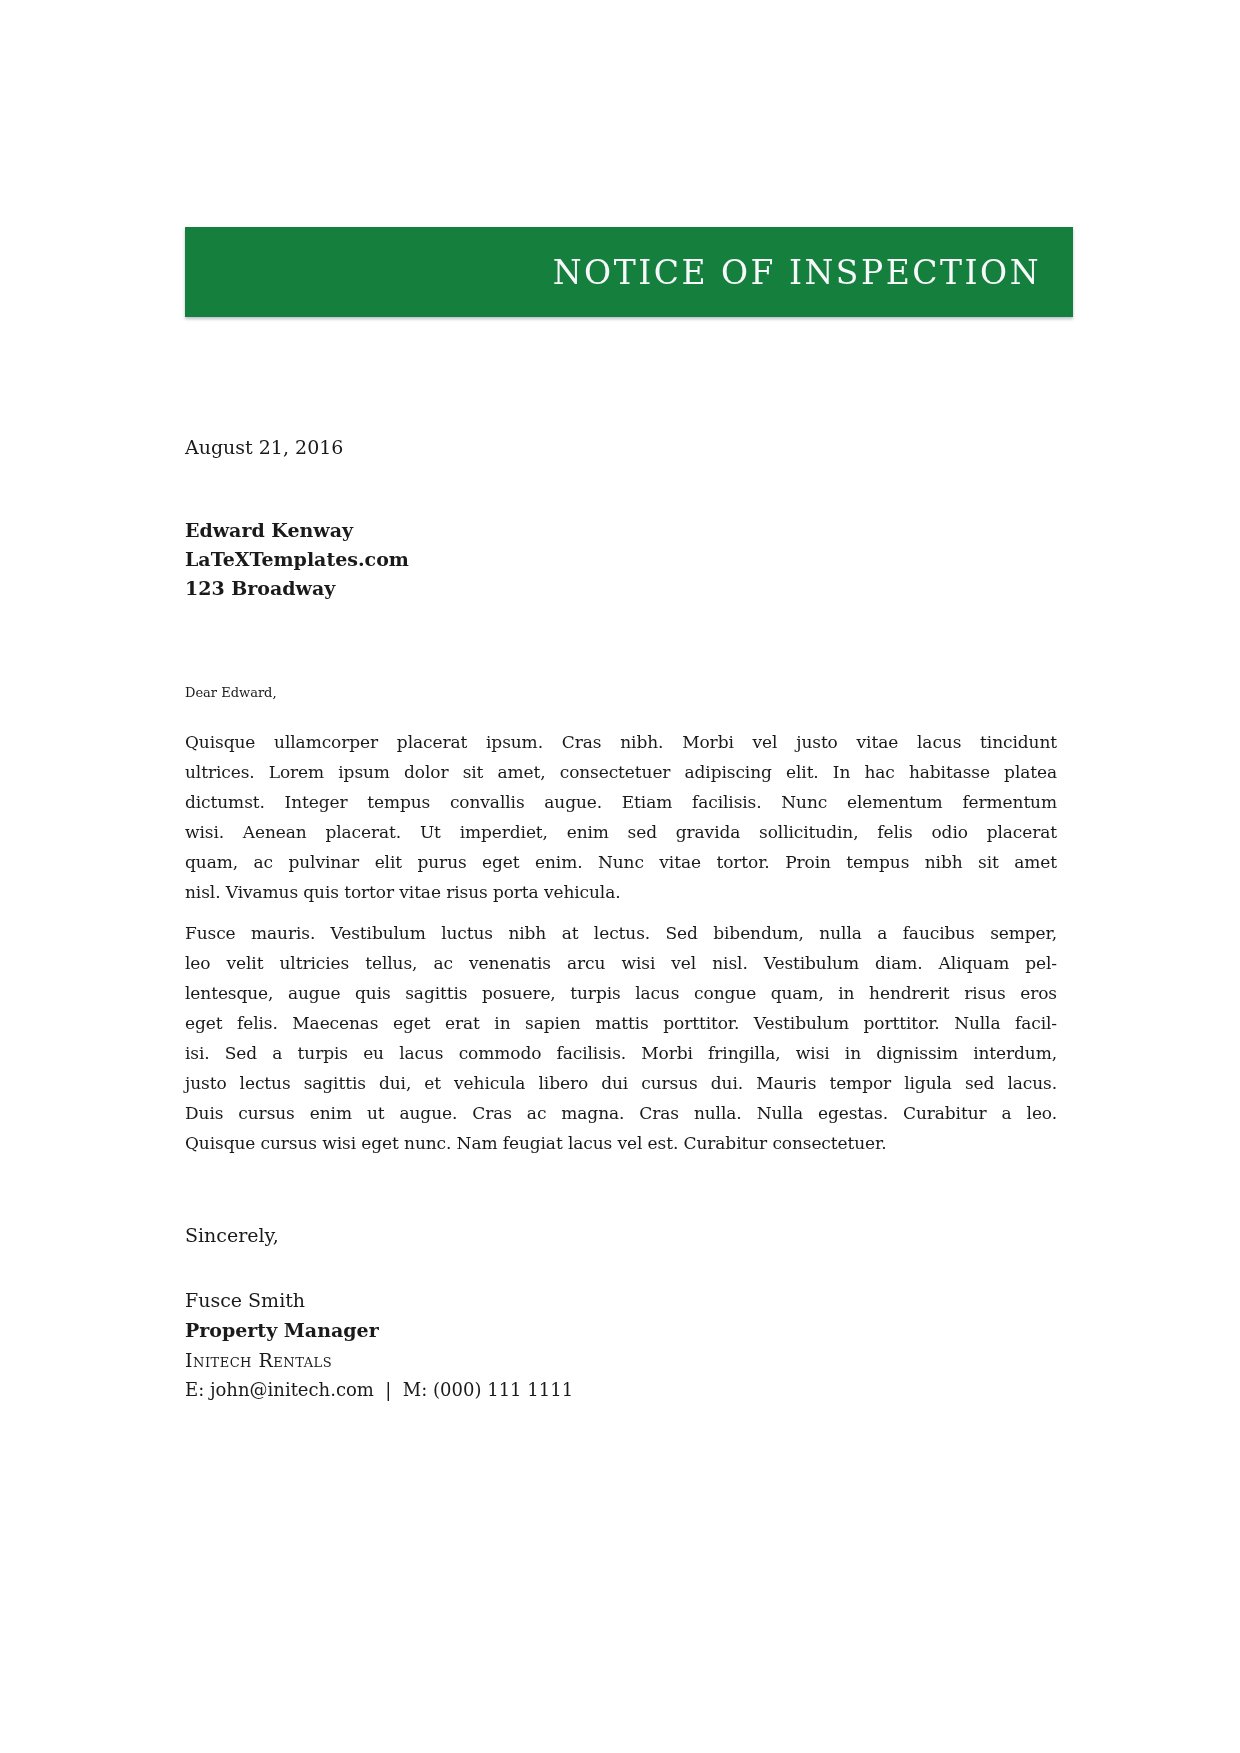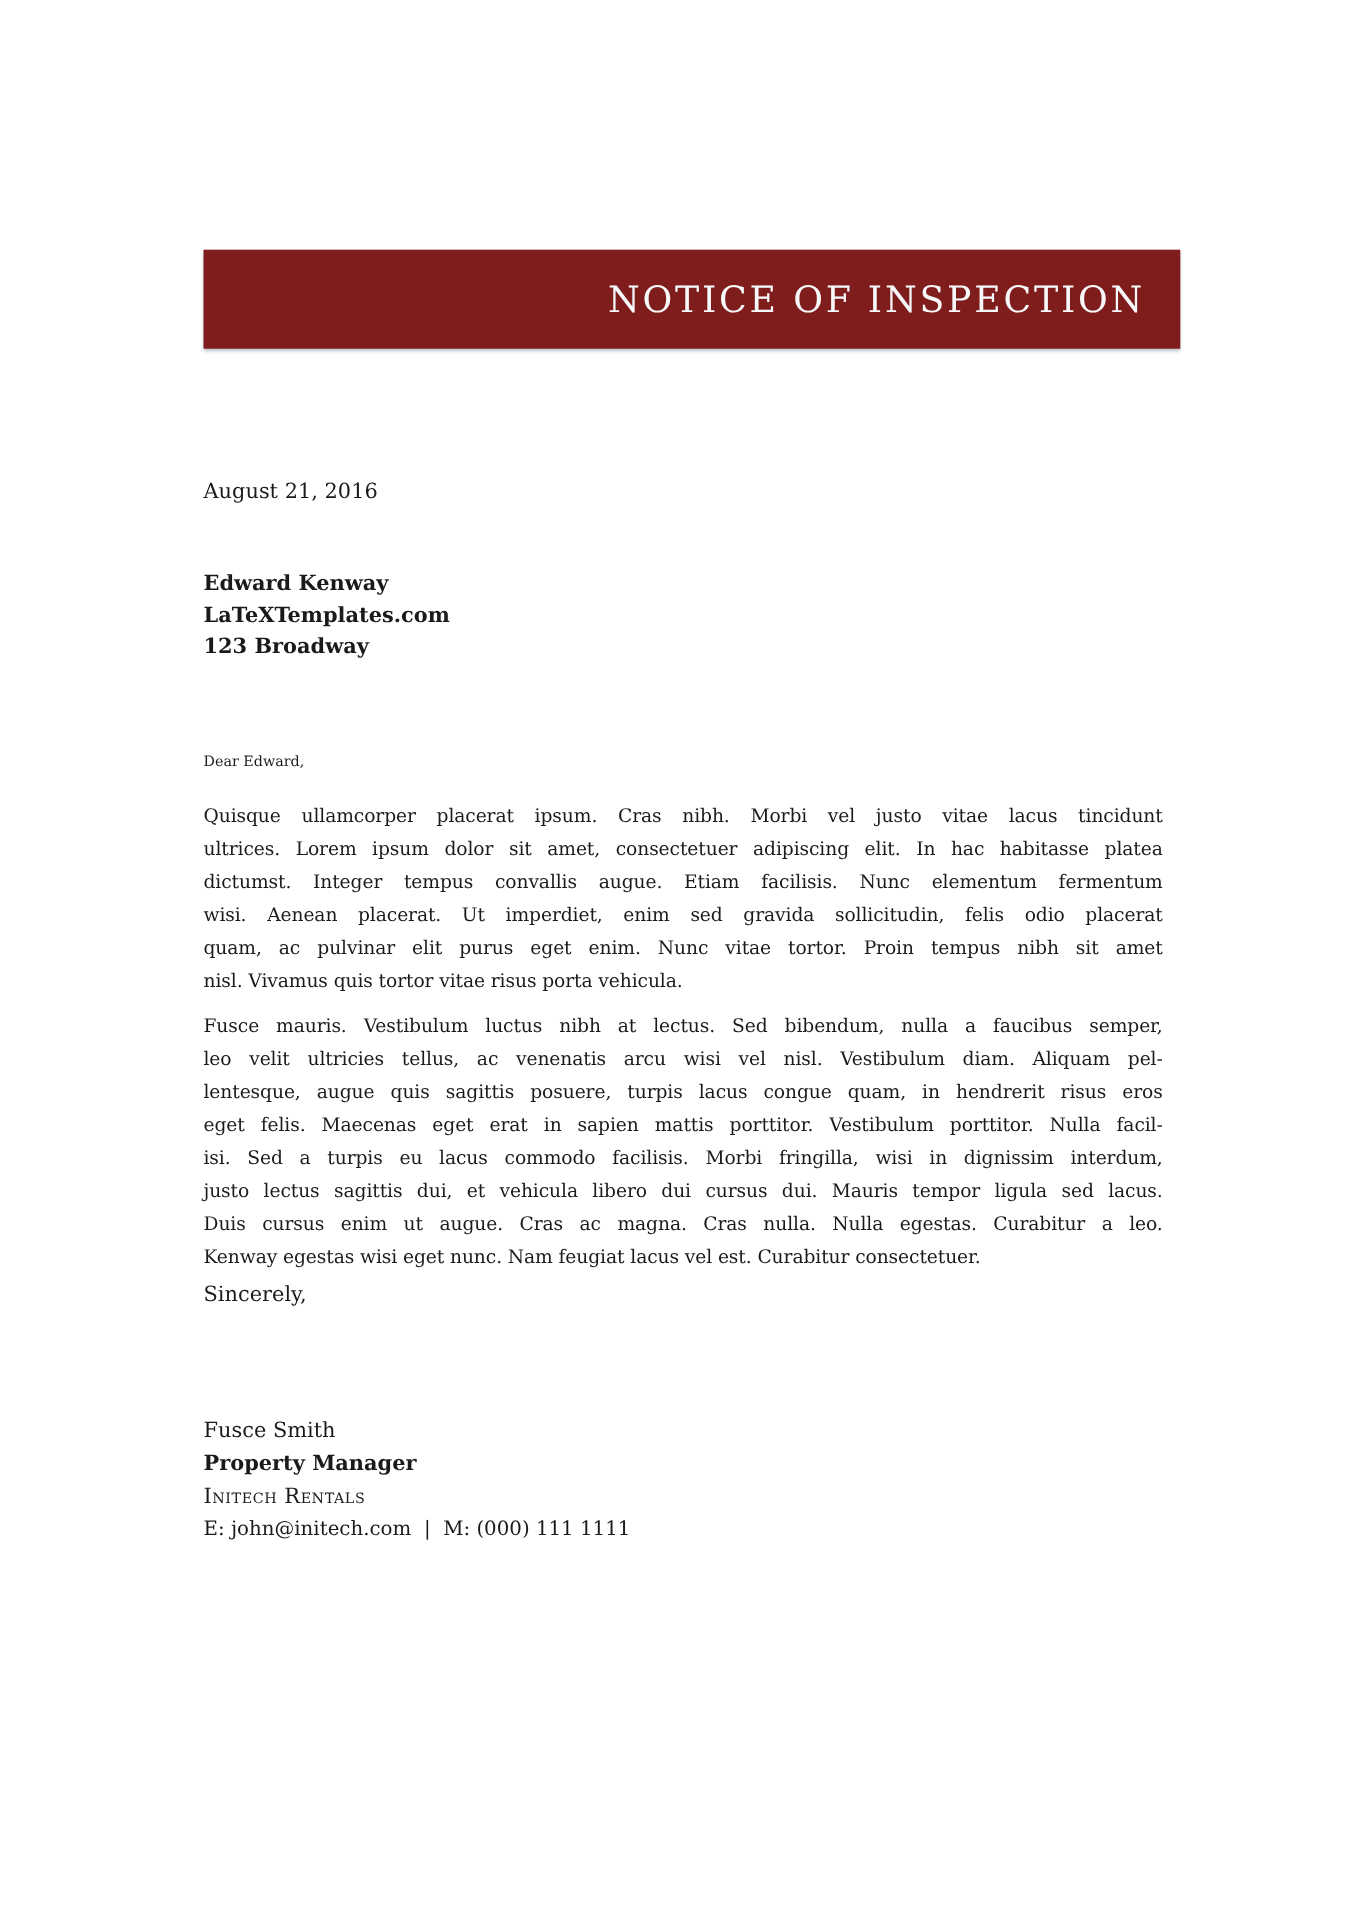--- a/index.html
+++ b/index.html
@@ -40,42 +40,42 @@
   }
 
   
   .block { position: absolute; left: 185px; width: 872px; }
 
   .date-line   { top: 432px;  font-size: 19px; line-height: 30px; }
   .recipient   { top: 516px;  font-size: 19px; line-height: 29px; font-weight: bold; }
   .salutation  { top: 678px;  font-size: 13px; line-height: 30px; }
   .para-1      { top: 727px; }
   .para-2      { top: 918px; }
-  .closing     { top: 1162px; font-size: 19px; line-height: 30px; }
+  .closing     { top: 1220px; font-size: 19px; line-height: 30px; }
   .signature   { top: 1285px; font-size: 19px; line-height: 30px; }
 
   .para { font-size: 17px; line-height: 30px; letter-spacing: -0.1px; }
   .body-line {
     text-align: justify;
     text-align-last: justify;
     white-space: normal;
   }
   .para .body-line:last-child { text-align-last: left; }
 
   .sig-name    { font-weight: normal; }
   .sig-title   { font-weight: bold; }
   .sig-company { font-variant: small-caps; letter-spacing: 0.5px; }
   .sig-contact { white-space: pre; font-size: 18px; }
 </style>
 </head>
 <body>
 
 <div class="page">
 
-  <div class="banner" style="background-color: #7f1d1d; color: rgb(247, 248, 250); padding-left: 30px;">
+  <div class="banner" style="background-color: #15803d; color: rgb(247, 248, 250); padding-left: 30px;">
     <span class="banner-title">NOTICE OF INSPECTION</span>
   </div>
 
   <div class="block date-line">August 21, 2016</div>
 
   <div class="block recipient">
     <div>Edward Kenway</div>
     <div>LaTeXTemplates.com</div>
     <div>123 Broadway</div>
   </div>
@@ -92,21 +92,21 @@
     </div>
 
   <div class="block para para-2">
       <div class="body-line">Fusce mauris. Vestibulum luctus nibh at lectus. Sed bibendum, nulla a faucibus semper,</div>
       <div class="body-line">leo velit ultricies tellus, ac venenatis arcu wisi vel nisl.  Vestibulum diam.  Aliquam pel-</div>
       <div class="body-line">lentesque, augue quis sagittis posuere, turpis lacus congue quam, in hendrerit risus eros</div>
       <div class="body-line">eget felis. Maecenas eget erat in sapien mattis porttitor. Vestibulum porttitor. Nulla facil-</div>
       <div class="body-line">isi.  Sed a turpis eu lacus commodo facilisis.  Morbi fringilla, wisi in dignissim interdum,</div>
       <div class="body-line">justo lectus sagittis dui, et vehicula libero dui cursus dui. Mauris tempor ligula sed lacus.</div>
       <div class="body-line">Duis cursus enim ut augue.  Cras ac magna.  Cras nulla.  Nulla egestas.  Curabitur a leo.</div>
-      <div class="body-line">Kenway egestas wisi eget nunc. Nam feugiat lacus vel est. Curabitur consectetuer.</div>
+      <div class="body-line">Quisque cursus wisi eget nunc. Nam feugiat lacus vel est. Curabitur consectetuer.</div>
     </div>
 
   <div class="block closing">Sincerely,</div>
 
   <div class="block signature">
     <div class="sig-name">Fusce Smith</div>
     <div class="sig-title">Property Manager</div>
     <div class="sig-company">Initech Rentals</div>
     <div class="sig-contact">E: john@initech.com  |  M: (000) 111 1111</div>
   </div>

